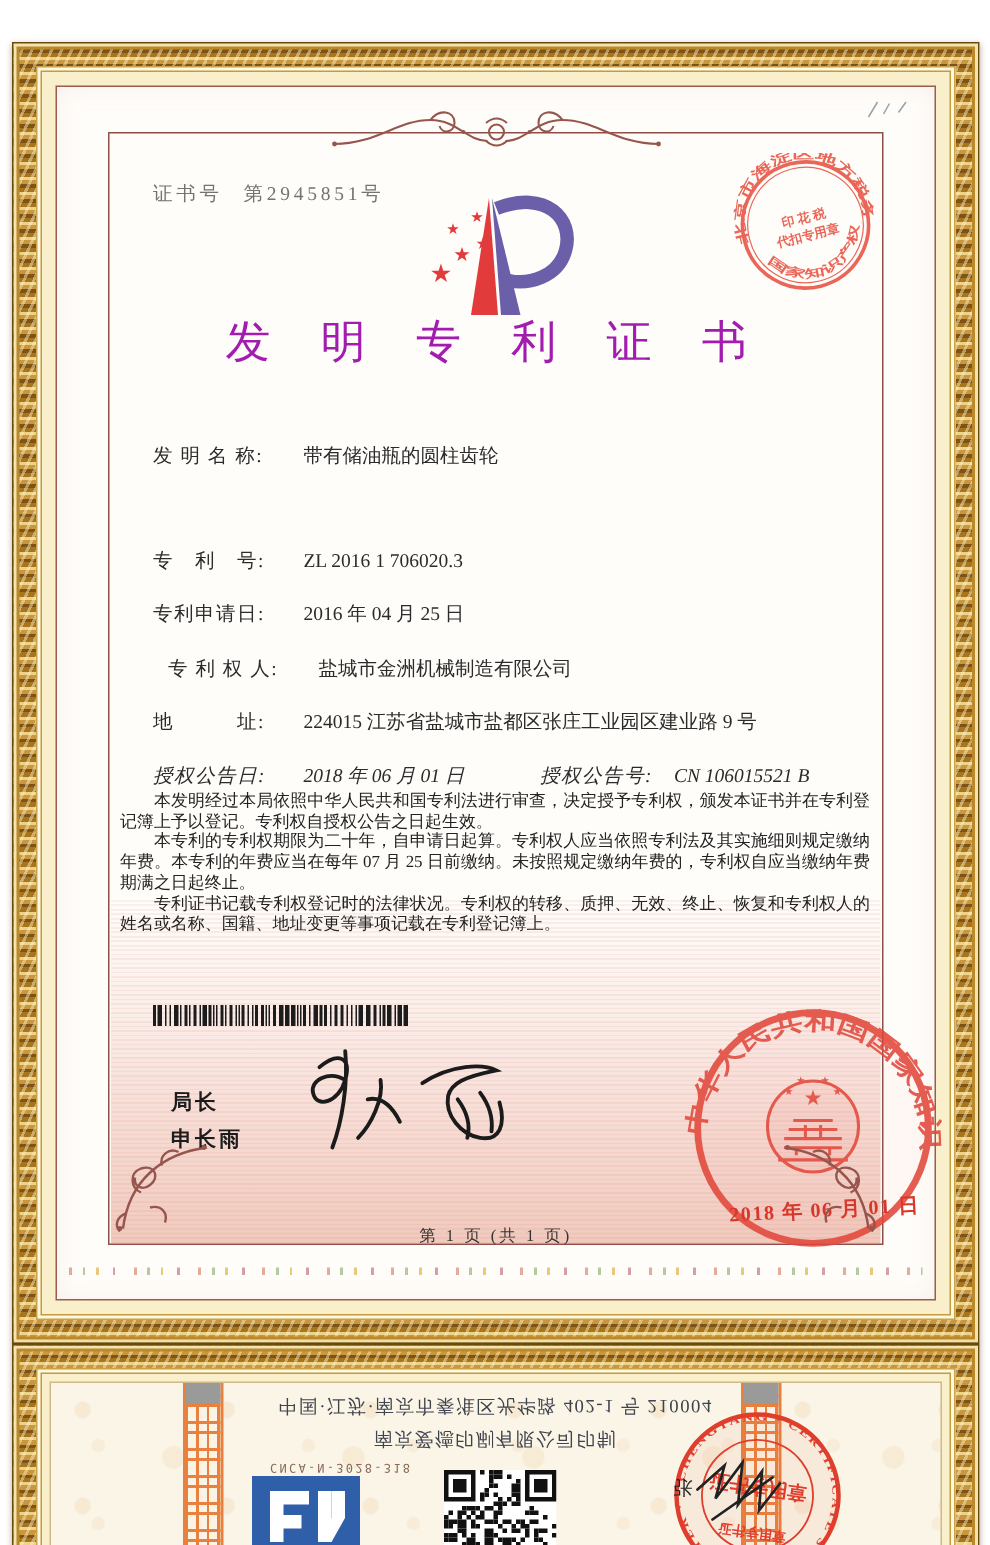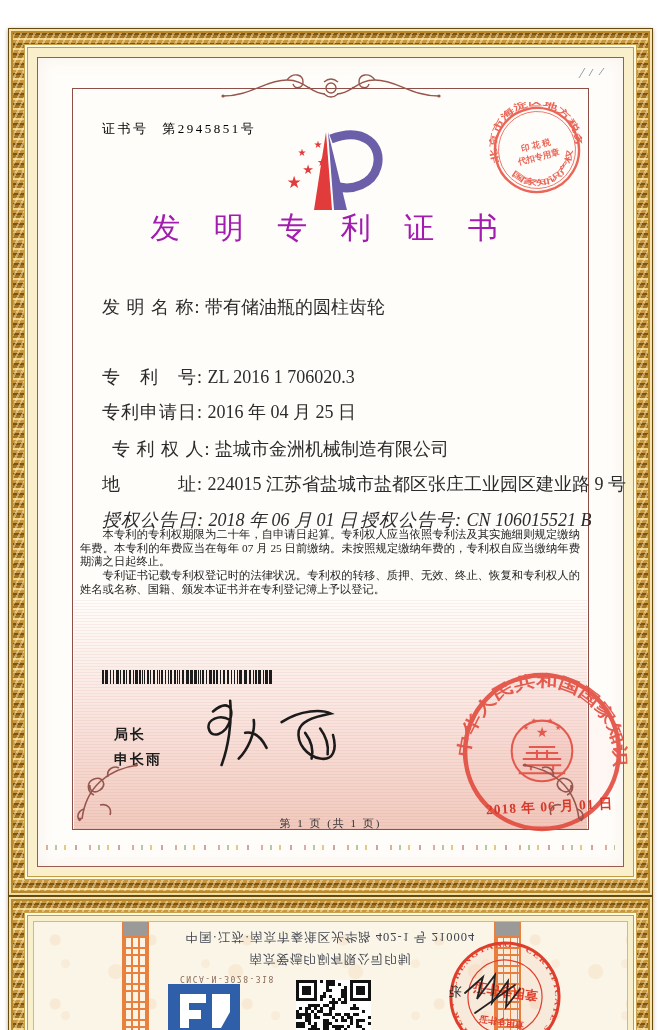--- a/index.html
+++ b/index.html
@@ -33,24 +33,24 @@
   .printed-border{
     position:absolute;left:34px;right:34px;top:30px;bottom:36px;
     border:1.5px solid #8e4f48;
   }
   .pink-band{
     position:absolute;left:36px;right:36px;top:540px;height:231px;
     background:
       repeating-linear-gradient(0deg, rgba(200,120,110,.10) 0 1px, rgba(0,0,0,0) 1px 3px),
       linear-gradient(180deg, rgba(243,205,196,0) 0%, rgba(243,205,196,.45) 45%, #f1c9bd 100%);
   }
-  .cert-no{position:absolute;left:64px;top:62px;font-size:13px;letter-spacing:2.5px;color:#000000;}
+  .cert-no{position:absolute;left:64px;top:62px;font-size:13px;letter-spacing:2.5px;color:#737373;}
   .cert-title{position:absolute;left:0;right:0;top:150px;text-align:center;
     font-size:30px;font-weight:400;letter-spacing:13px;color:#a21caf;}
-  .fld{position:absolute;left:64px;font-size:18px;white-space:nowrap;color:#2b2b2b;}
+  .fld{position:absolute;left:64px;font-size:13px;white-space:nowrap;color:#2b2b2b;}
   .fld .lb{display:inline-block;min-width:97px;letter-spacing:1px;}
   .paras{position:absolute;left:42px;width:500px;top:470px;font-size:11.3px;line-height:13.7px;
     text-align:justify;color:#222;}
   .paras p{margin:0;text-indent:2em;}
   .director{position:absolute;left:76px;font-size:14px;font-weight:700;letter-spacing:2px;color:#1c1c1c;}
   .seal-date{position:absolute;left:448px;top:740px;font-size:13.5px;font-weight:700;color:#d8382a;
     letter-spacing:1px;transform:rotate(-3deg);white-space:nowrap;}
   .page-foot{position:absolute;left:0;right:0;top:758px;text-align:center;font-size:11px;letter-spacing:2px;color:#333;}
   .confetti{position:absolute;left:8px;right:8px;top:787px;height:5px;opacity:.55;
     background:repeating-linear-gradient(90deg,#c96a4f 0 2px,rgba(0,0,0,0) 2px 9px,#7aa05a 9px 11px,rgba(0,0,0,0) 11px 18px,#d4a017 18px 20px,rgba(0,0,0,0) 20px 29px,#b05560 29px 31px,rgba(0,0,0,0) 31px 43px);}
@@ -171,22 +171,23 @@
       <div class="fld" style="top:450px;font-style:italic;">
         <span class="lb">授权公告日:</span>
         <span>2018 年 06 月 01 日</span>
         <span style="position:absolute;left:258px;white-space:nowrap;">
           <span class="lb" style="min-width:86px;">授权公告号:</span>
           <span>CN 106015521 B</span>
         </span>
       </div>
 
       <div class="paras">
+        <p>本发明经过本局依照中华人民共和国专利法进行审查，决定授予专利权，颁发本证书并在专利登记簿上予以登记。专利权自授权公告之日起生效。</p>
         <p>本专利的专利权期限为二十年，自申请日起算。专利权人应当依照专利法及其实施细则规定缴纳年费。本专利的年费应当在每年 07 月 25 日前缴纳。未按照规定缴纳年费的，专利权自应当缴纳年费期满之日起终止。</p>
-        <p>专利证书记载专利权登记时的法律状况。专利权的转移、质押、无效、终止、恢复和专利权人的姓名或名称、国籍、颁发本证书并在专利登记簿上予以登记。</p>
+        <p>专利证书记载专利权登记时的法律状况。专利权的转移、质押、无效、终止、恢复和专利权人的姓名或名称、国籍、地址变更等事项记载在专利登记簿上。</p>
       </div>
 
       <svg class="abs" style="left:64px;top:612px;" width="172" height="14" viewBox="0 0 172 14">
         <g fill="#1c1c1c">
             <rect x="0" y="0" width="2" height="14"></rect>
             <rect x="3" y="0" width="3" height="14"></rect>
             <rect x="8" y="0" width="1" height="14"></rect>
             <rect x="11" y="0" width="1" height="14"></rect>
             <rect x="14" y="0" width="3" height="14"></rect>
             <rect x="18" y="0" width="1" height="14"></rect>

